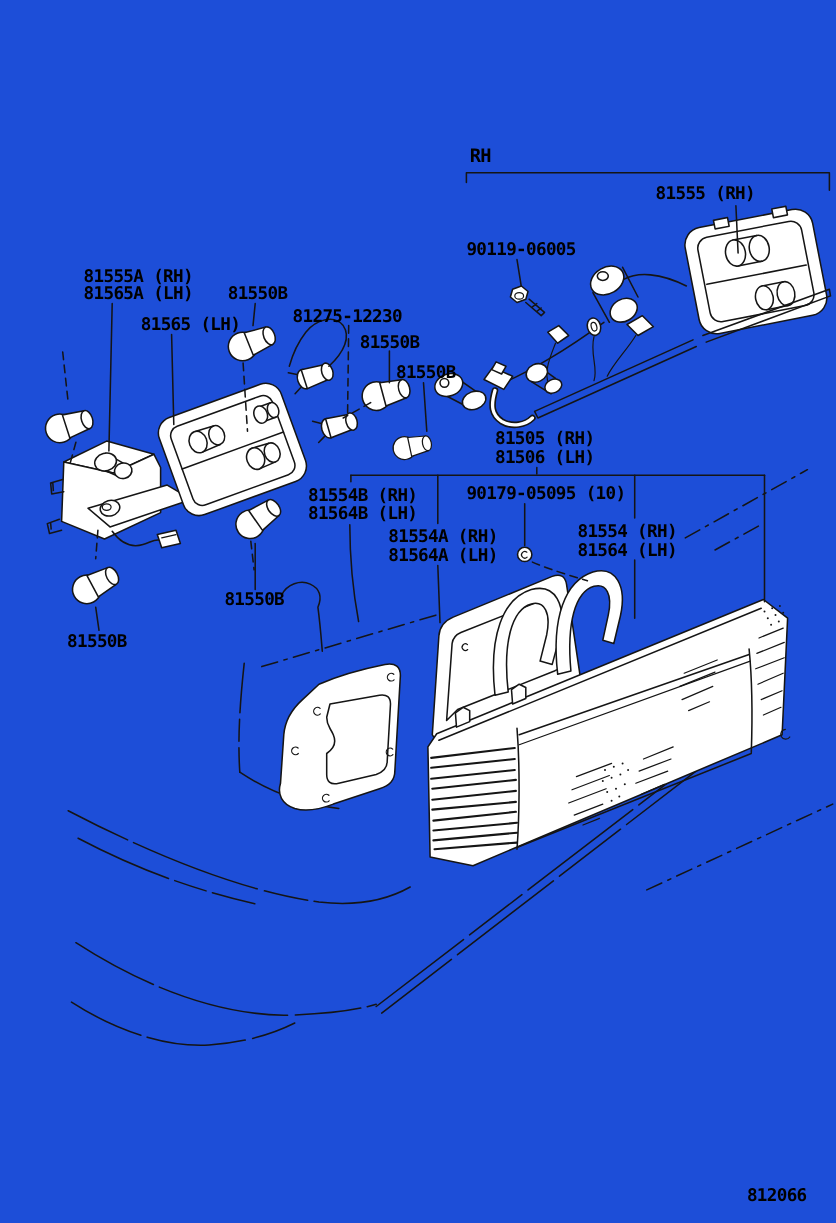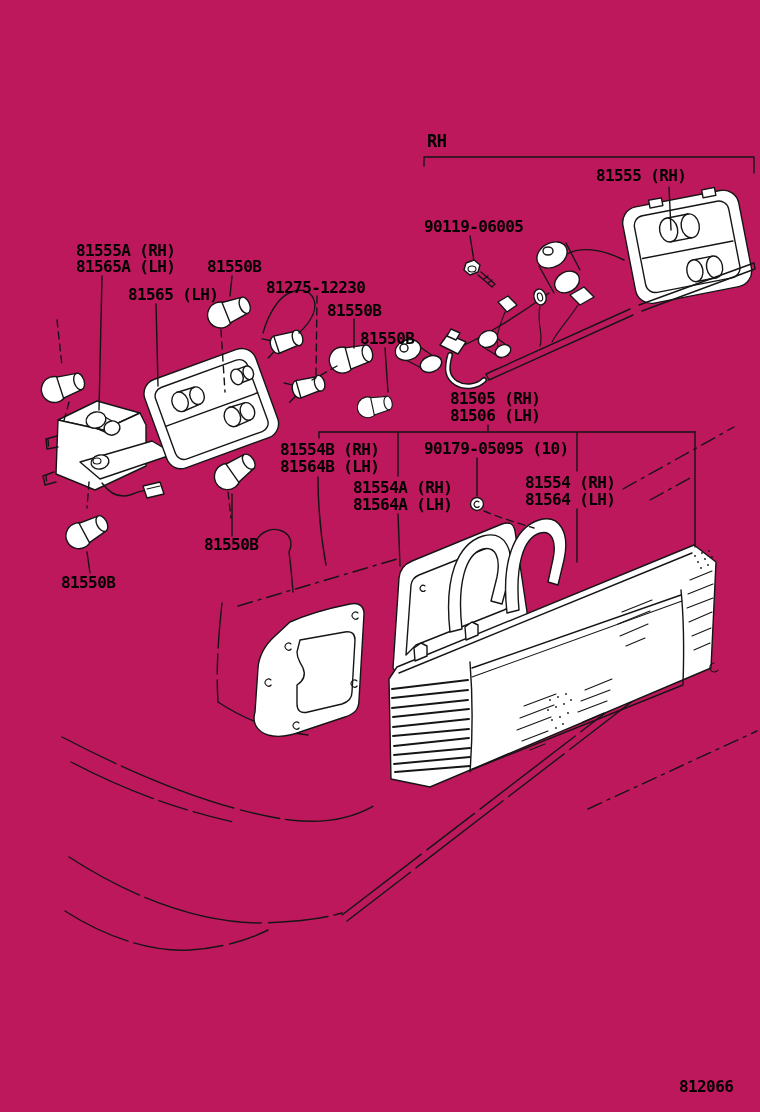--- a/index.html
+++ b/index.html
@@ -1,16 +1,16 @@
 <!DOCTYPE html>
 <html><head>
 <meta charset="utf-8">
 <style>
   html,body { margin:0; padding:0; background:#ffffff; }
-  .canvas { position:relative; width:760px; height:1112px; background:#be185d; overflow:hidden; }
+  .canvas { position:relative; width:760px; height:1112px; background:#1d4ed8; overflow:hidden; }
   svg { display:block; }
   .s  { fill:none; stroke:#151515; stroke-width:1.4; stroke-linecap:round; stroke-linejoin:round; }
   .sw { fill:#ffffff; stroke:#151515; stroke-width:1.4; stroke-linecap:round; stroke-linejoin:round; }
   .th { stroke-width:1.9; }
   .tn { stroke-width:1.1; }
   .d1 { stroke-dasharray:7 5; }
   .dd { stroke-dasharray:15 6 3 6; }
   .dot { fill:#151515; stroke:none; }
   .lbl { font-family:"DejaVu Sans Mono", monospace; font-weight:700; font-size:16px; fill:#000; letter-spacing:-0.6px; }
   .lbl-lg { font-size:17px; }

